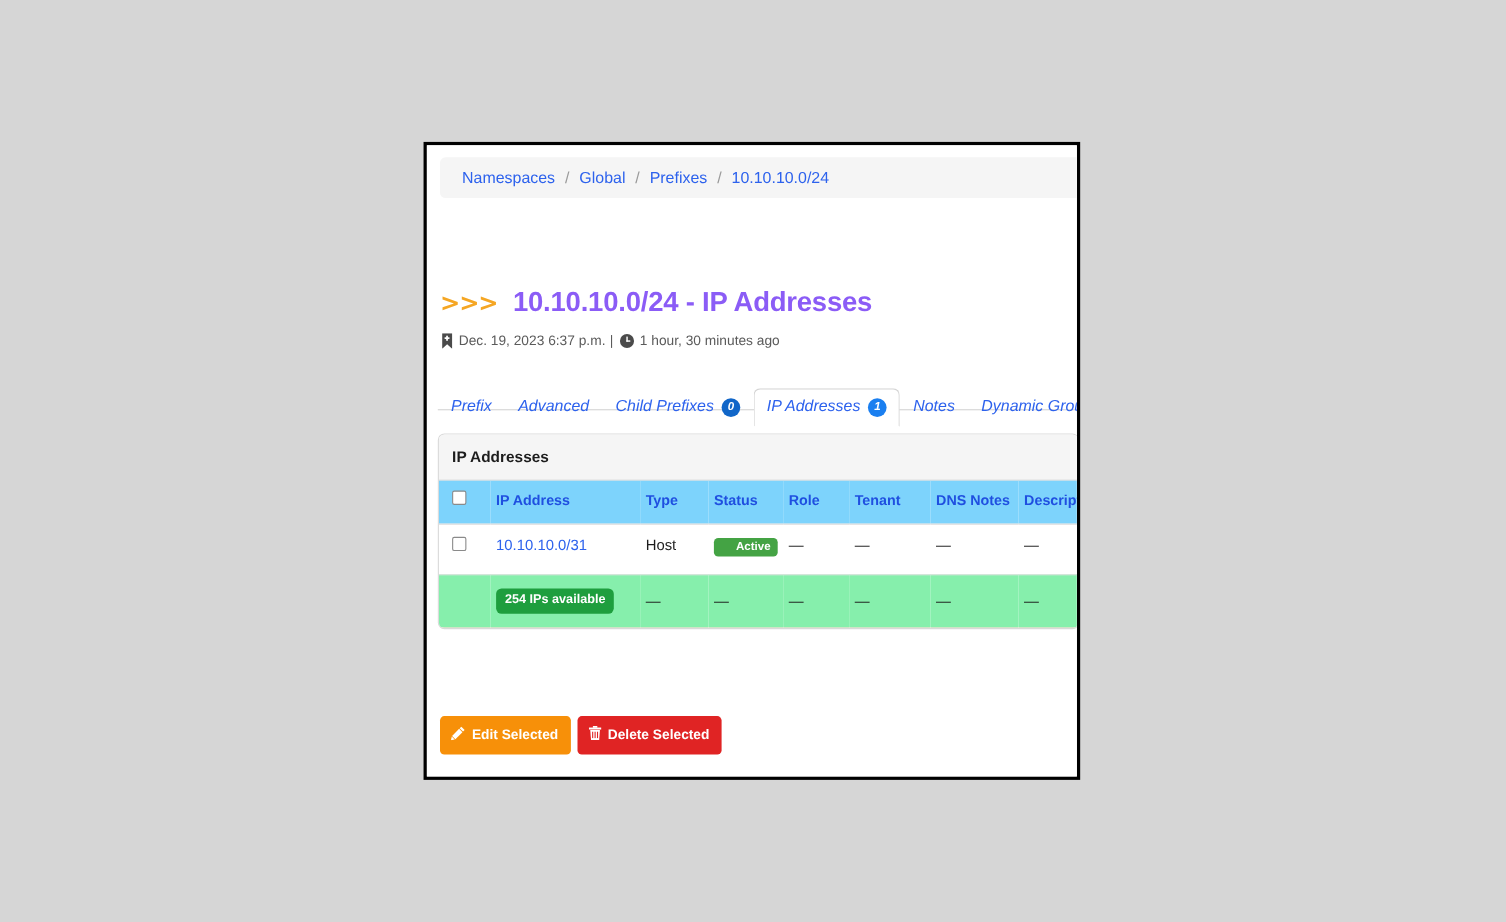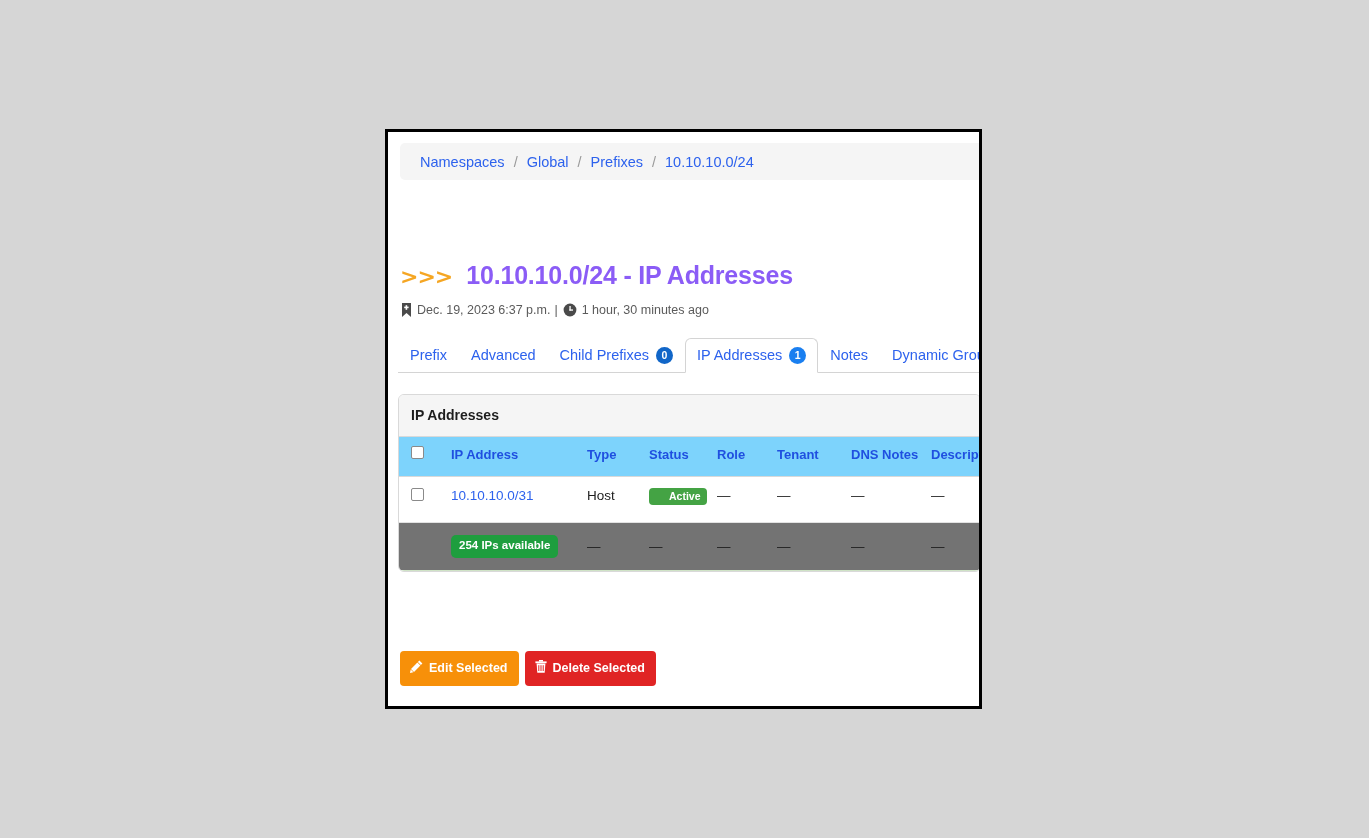--- a/index.html
+++ b/index.html
@@ -122,23 +122,24 @@
     display: flex;
     align-items: center;
     gap: 7px;
     padding: 7px 11px 8px 11px;
     font-size: 14.5px;
     color: #2d62ed;
     white-space: nowrap;
     border: 1px solid transparent;
     border-radius: 6px 6px 0 0;
     position: relative;
-    top: 1px;
+    top: 16px;
     box-sizing: border-box;
     height: 35px;
+    font-style: italic;
   }
   .tab.active {
     background: #ffffff;
     border-color: #d4d4d4;
     border-bottom-color: #ffffff;
   }
   .tab-badge {
     display: inline-flex;
     align-items: center;
     justify-content: center;
@@ -197,21 +198,21 @@
     font-size: 13.5px;
     color: #1d1d1d;
     text-align: left;
     vertical-align: top;
     padding: 11px 5px;
     border-bottom: 1px solid #e2e2e2;
     height: 46px;
     box-sizing: border-box;
   }
   tr.avail-row td {
-    background: #737373;
+    background: #86efac;
     border-bottom: 1px solid #cfe3c6;
     vertical-align: middle;
     height: 48px;
   }
   .col-check { width: 30px; padding-left: 12px !important; }
   .col-ip    { width: 126px; }
   .col-type  { width: 52px; }
   .col-status{ width: 58px; }
   .col-role  { width: 50px; }
   .col-tenant{ width: 64px; }

